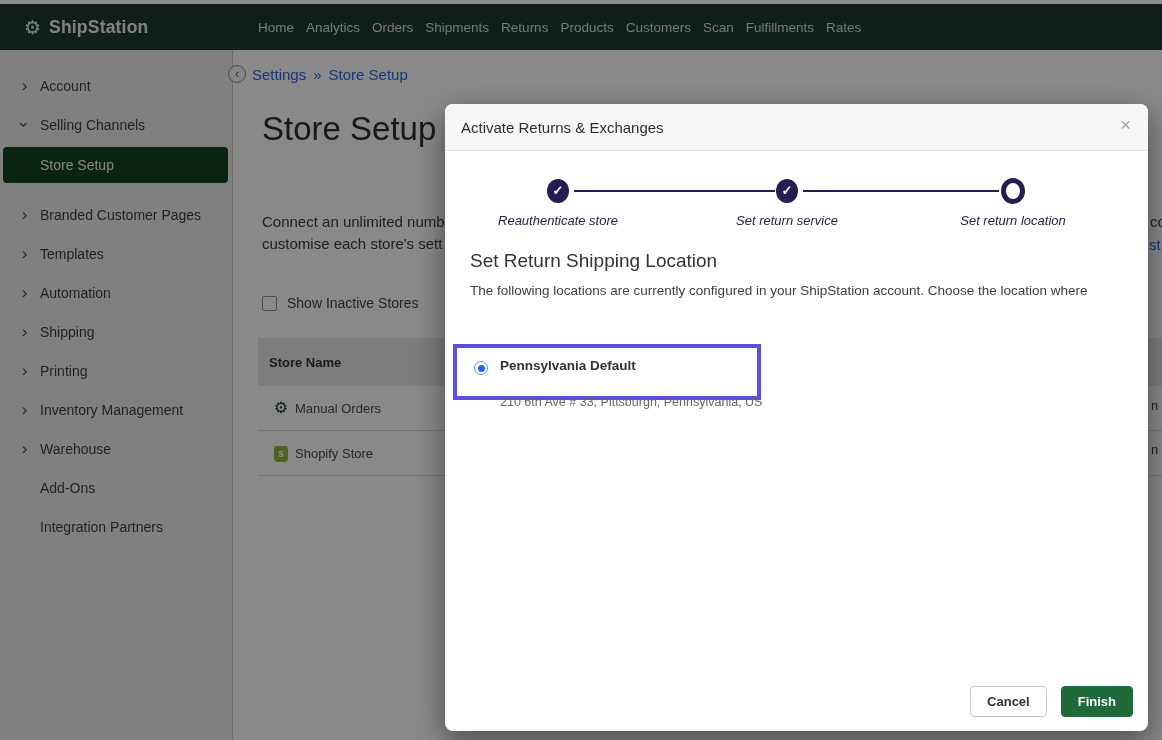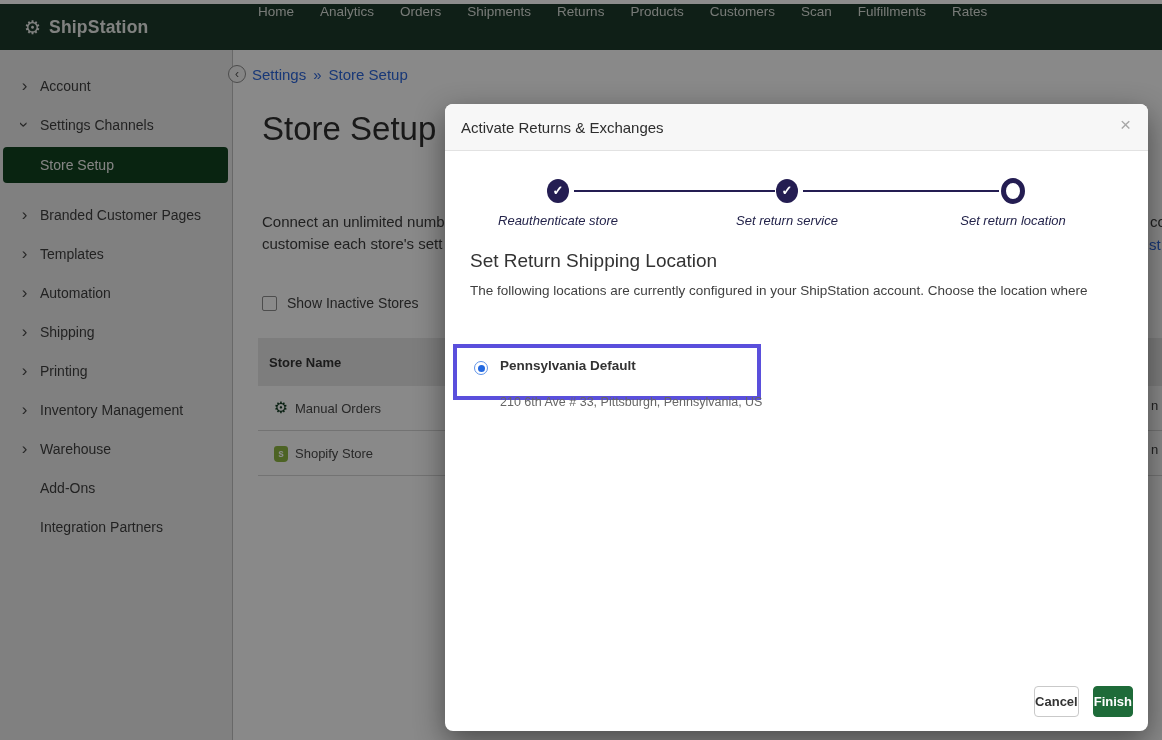--- a/index.html
+++ b/index.html
@@ -7,21 +7,21 @@
   .app { position:relative; width:1162px; height:740px; overflow:hidden; background:#f9f9f9; }
 
   
   .top-strip { position:absolute; left:0; top:0; width:1162px; height:4px; background:#ffffff; }
 
   
   .navbar { position:absolute; left:0; top:4px; width:1162px; height:46px; background:var(--brand-green,#1d3a2a); }
   .brand { position:absolute; left:24px; top:0; height:46px; display:flex; align-items:center; }
   .brand-gear { font-size:19px; color:#e9ece9; line-height:1; }
   .brand-name { margin-left:8px; font-size:17.5px; font-weight:bold; color:#e9ece9; letter-spacing:.2px; }
-  .nav-menu { position:absolute; left:258px; top:0; height:46px; display:flex; gap:26px; }
+  .nav-menu { position:absolute; left:258px; top:0; height:46px; display:flex; align-items:center; gap:12px; }
   .nav-item { font-size:13.5px; color:var(--nav-text,#d9ded9); cursor:pointer; white-space:nowrap; }
 
   
   .sidebar { position:absolute; left:0; top:50px; width:233px; height:690px; background:#e9e9e9; border-right:1px solid #bdbdbd; padding-top:16px; }
   .sb-item { display:flex; align-items:center; height:39px; padding-left:18px; font-size:14px; color:#3f3f3f; cursor:pointer; }
   .chev { width:13px; font-size:17px; line-height:1; color:#4a4a4a; display:inline-block; text-align:center; }
   .chev.down { transform:rotate(90deg); }
   .chev.none { visibility:hidden; }
   .sb-label { margin-left:9px; white-space:nowrap; }
   .sb-item.active { height:36px; margin:3px 4px 12px 3px; padding-left:37px; background:var(--active-item-green,#12431f); border-radius:4px; color:#f1f1f1; }
@@ -83,21 +83,21 @@
   .desc-2 { top:203px; }
 
   .location-option { position:absolute; left:8px; top:240px; width:308px; height:56px; border:4px solid var(--highlight-purple,#5a4fdc); background:#fff; cursor:pointer; }
   .radio-outer { position:absolute; left:17px; top:13px; width:14px; height:14px; border:1.5px solid #5f93e8; border-radius:50%; background:#fff; }
   .radio-dot { position:absolute; left:2.5px; top:2.5px; width:7px; height:7px; border-radius:50%; background:var(--radio-blue,#2368e0); }
   .loc-name { position:absolute; left:43px; top:10px; font-size:13.5px; font-weight:bold; color:#333; white-space:nowrap; }
   .loc-address { position:absolute; left:43px; top:31px; font-size:12.5px; color:#666; white-space:nowrap;margin-top:16px; }
 
   
   .modal-footer { position:absolute; right:15px; bottom:14px; display:flex; gap:14px; }
-  .btn { height:31px; border-radius:4px; font-size:13px; font-weight:bold; font-family:"Liberation Sans", sans-serif; display:flex; align-items:center; padding:0 0; cursor:pointer; }
+  .btn { height:31px; border-radius:4px; font-size:13px; font-weight:bold; font-family:"Liberation Sans", sans-serif; display:flex; align-items:center; padding:0 16px; cursor:pointer; }
   .btn-cancel { background:#fff; border:1px solid #c9c9c9; color:#333; }
   .btn-finish { background:var(--finish-green,#1e6b39); border:1px solid var(--finish-green,#1e6b39); color:#fff;text-align:right; }
 </style>
 </head>
 <body>
 
 <div class="app">
   <div class="top-strip"></div>
 
   <div class="navbar">
@@ -119,21 +119,21 @@
     </div>
   </div>
 
   <div class="sidebar">
     <div class="sb-item">
       <span class="chev">›</span>
       <span class="sb-label">Account</span>
     </div>
     <div class="sb-item">
       <span class="chev down">›</span>
-      <span class="sb-label">Settings Channels</span>
+      <span class="sb-label">Selling Channels</span>
     </div>
     <div class="sb-item active">
       <span class="sb-label">Store Setup</span>
     </div>
     <div class="sb-item">
       <span class="chev">›</span>
       <span class="sb-label">Branded Customer Pages</span>
     </div>
     <div class="sb-item">
       <span class="chev">›</span>

